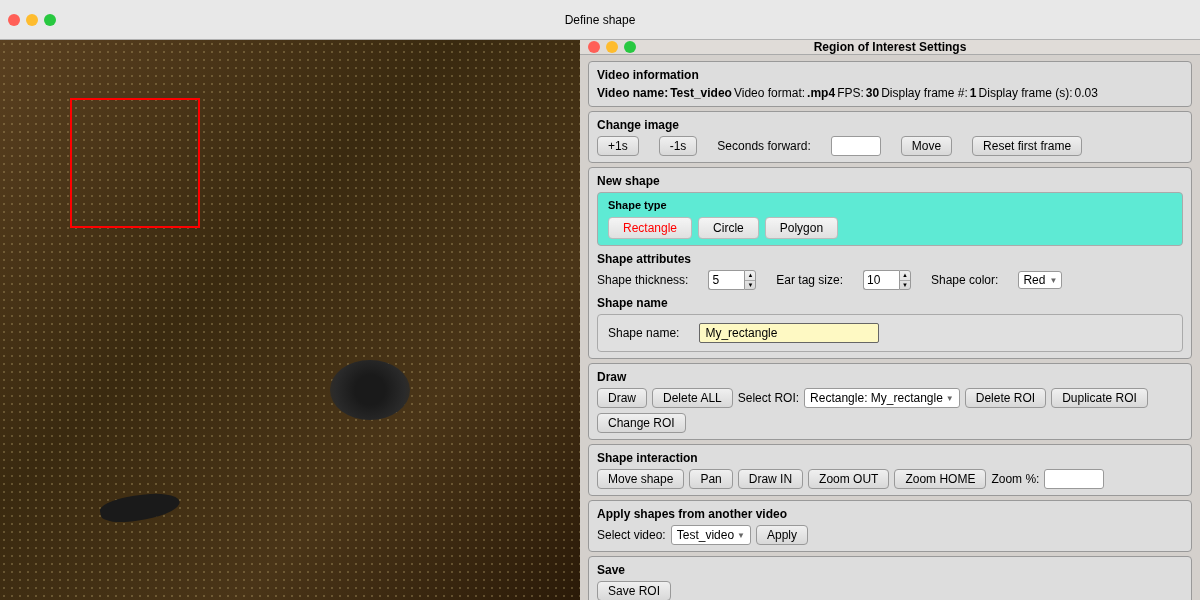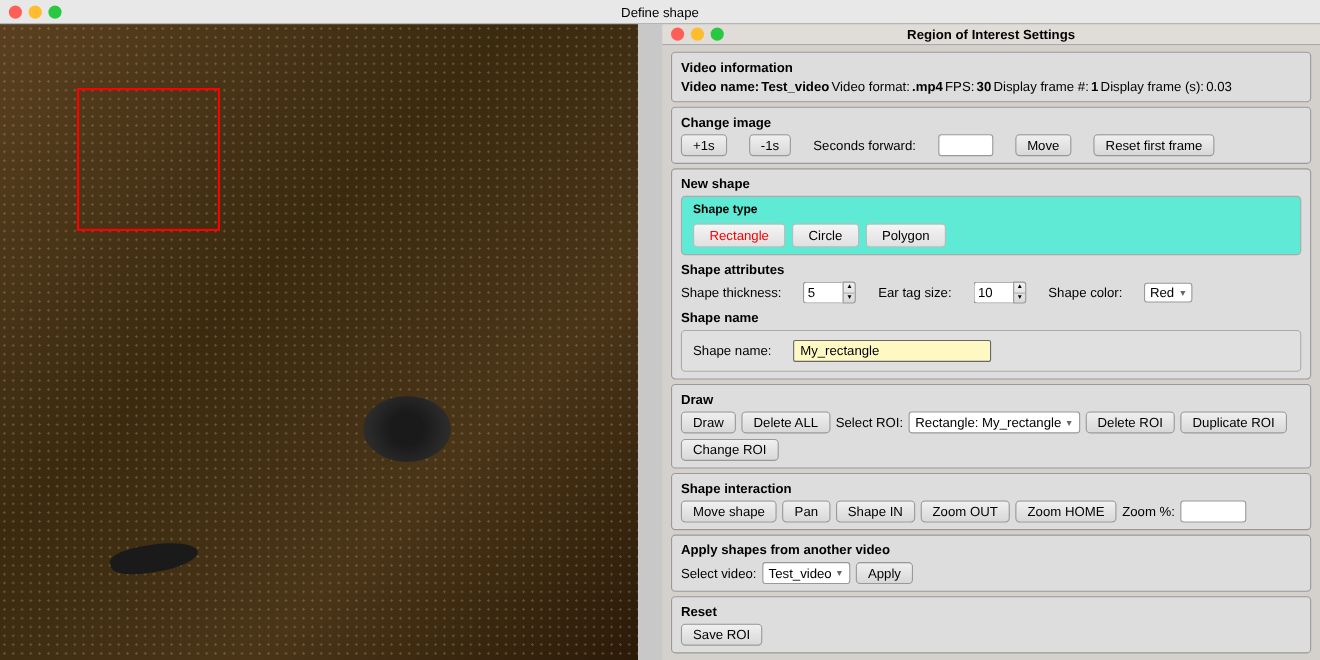--- a/index.html
+++ b/index.html
@@ -7,21 +7,21 @@
       font-family: -apple-system, BlinkMacSystemFont, "Helvetica Neue", Arial, sans-serif;
       font-size: 12px;
       background: #c8c8c8;
       width: 1200px;
       height: 600px;
       overflow: hidden;
       display: flex;
       flex-direction: column;
     }
     .title-bar {
-      height: 22px;
+      height: 40px;
       background: #e8e8e8;
       display: flex;
       align-items: center;
       justify-content: center;
       border-bottom: 1px solid #b0b0b0;
       position: relative;
     }
     .title-bar-buttons {
       position: absolute;
       left: 8px;
@@ -92,21 +92,20 @@
       border-radius: 40% 60% 50% 50%;
       transform: rotate(-10deg);
     }
     
     .right-panel {
       flex: 1;
       background: #d4d0cc;
       display: flex;
       flex-direction: column;
       overflow-y: auto;
-      margin-left: 22px;
     }
     .right-panel-inner {
       padding: 6px 8px;
       display: flex;
       flex-direction: column;
       gap: 4px;
     }
     .section {
       border: 1px solid #999;
       border-radius: 4px;
@@ -435,42 +434,42 @@
           <button class="btn">Duplicate ROI</button>
           <button class="btn">Change ROI</button>
         </div>
       </div>
 
       <div class="section interaction-area">
         <div class="section-header">Shape interaction</div>
         <div class="draw-section-row">
           <button class="btn">Move shape</button>
           <button class="btn">Pan</button>
-          <button class="btn">Shape IN</button>
+          <button class="btn">Draw IN</button>
           <button class="btn">Zoom OUT</button>
           <button class="btn">Zoom HOME</button>
           <span class="label">Zoom %:</span>
           <input type="text" class="spinbox" style="width: 60px;" value="">
         </div>
       </div>
 
       <div class="section">
         <div class="section-header">Apply shapes from another video</div>
         <div class="draw-section-row">
           <span class="label">Select video:</span>
           <div class="video-select">
             <span>Test_video</span>
             <span class="dropdown-arrow">▼</span>
           </div>
           <button class="btn">Apply</button>
         </div>
       </div>
 
       <div class="section">
-        <div class="section-header">Reset</div>
+        <div class="section-header">Save</div>
         <div class="section-row">
           <button class="btn">Save ROI</button>
         </div>
       </div>
 
     </div>
   </div>
 </div>
 
 </body></html>

